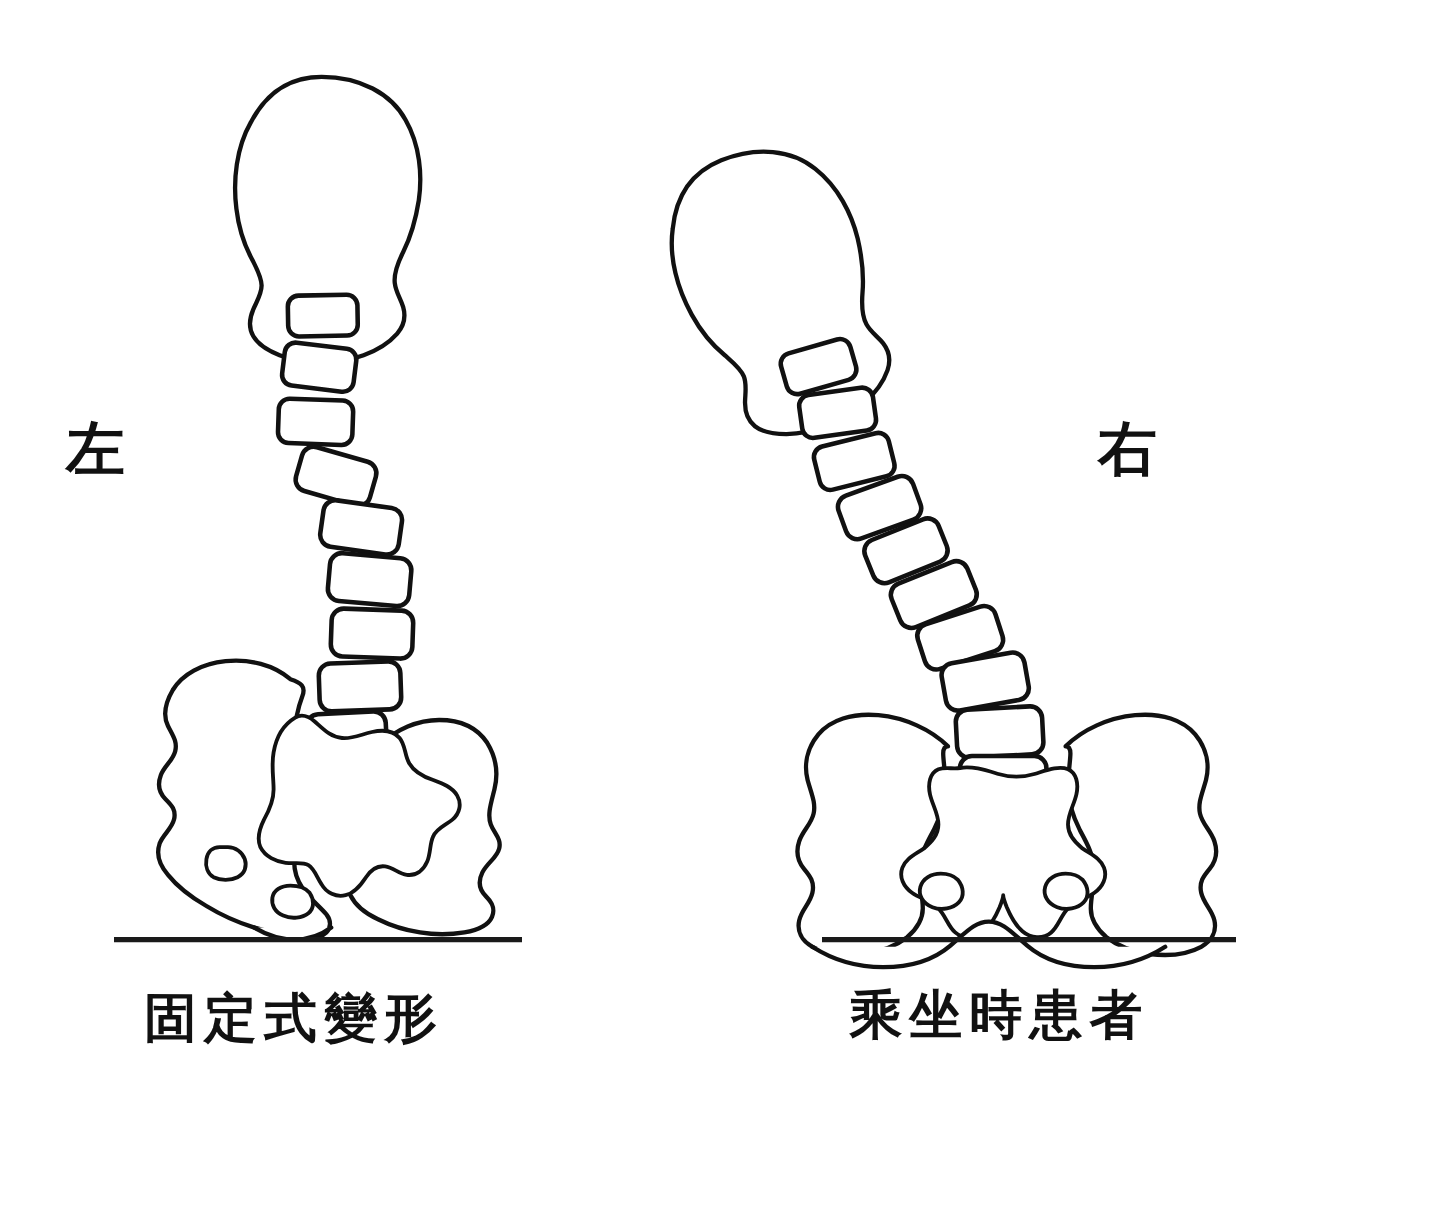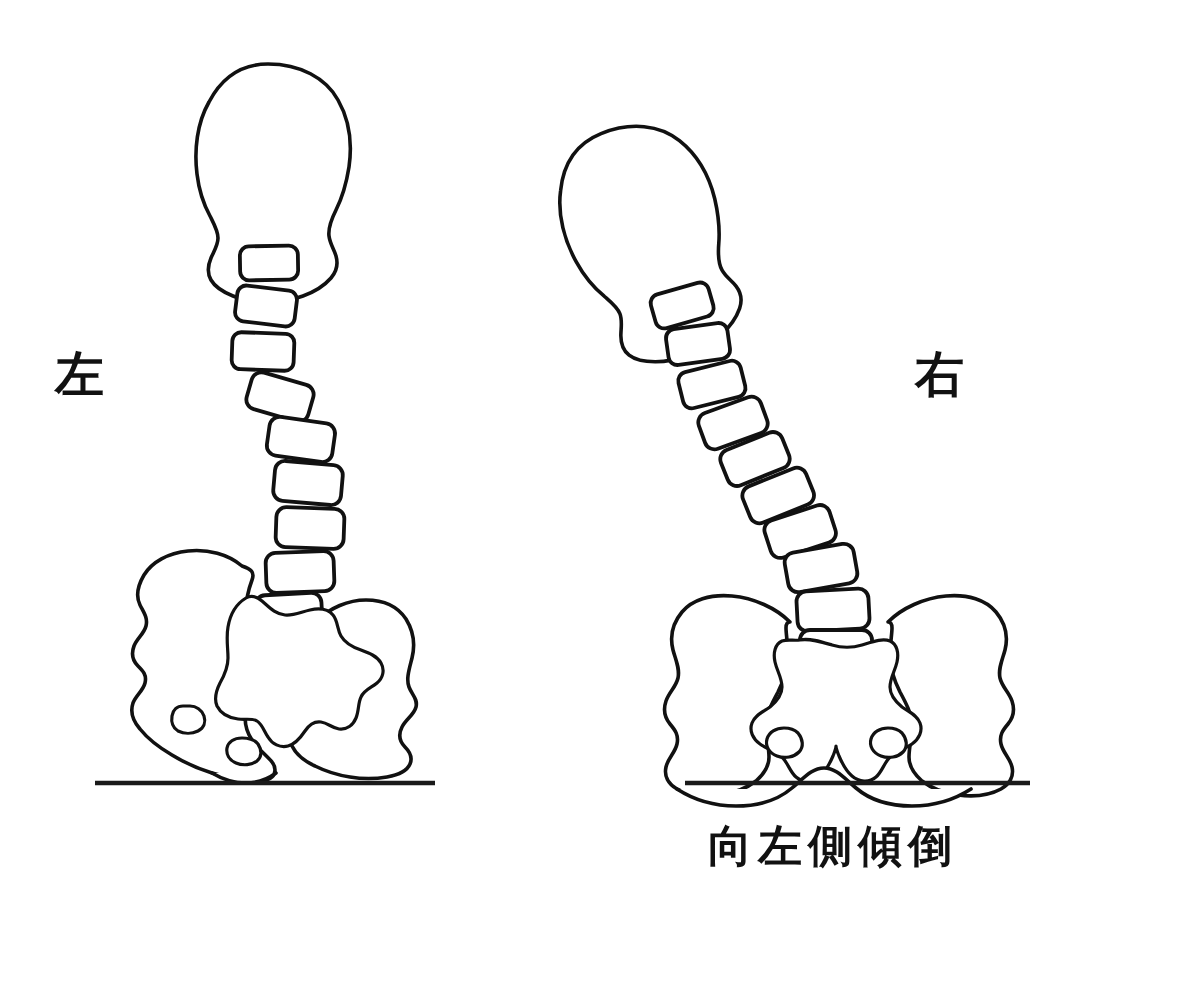--- a/index.html
+++ b/index.html
@@ -324,18 +324,21 @@
                C 934 806 954 800 971 789"></path>
 
       <line class="ground-line" x1="685" y1="783" x2="1030" y2="783"></line>
     </g>
   </svg>
 
   <div id="label-left" class="side-label">左</div>
 
   <div id="label-right" class="side-label">右</div>
 
+  <div id="caption-left" class="caption">
+    <span class="caption-line">固定式變形</span>
+  </div>
 
   <div id="caption-right" class="caption">
-    <span class="caption-line">向左側傾倒</span>
+    <span class="caption-line">乘坐時患者</span>
   </div>
 
 </div>
 
 </body></html>

